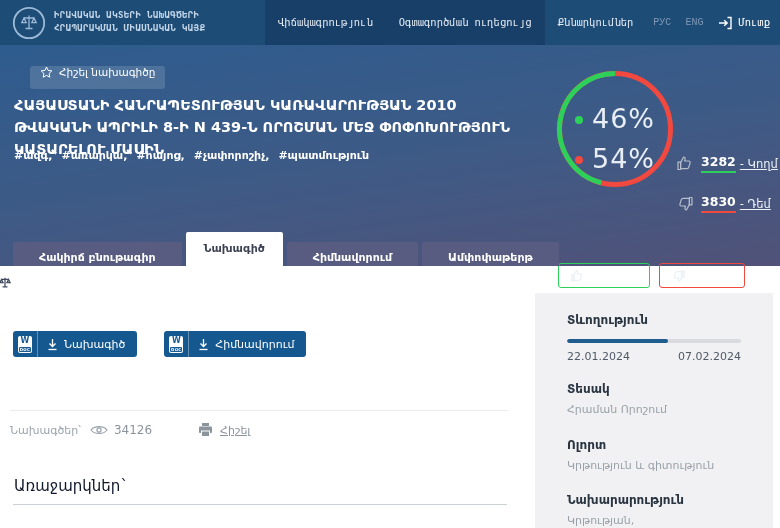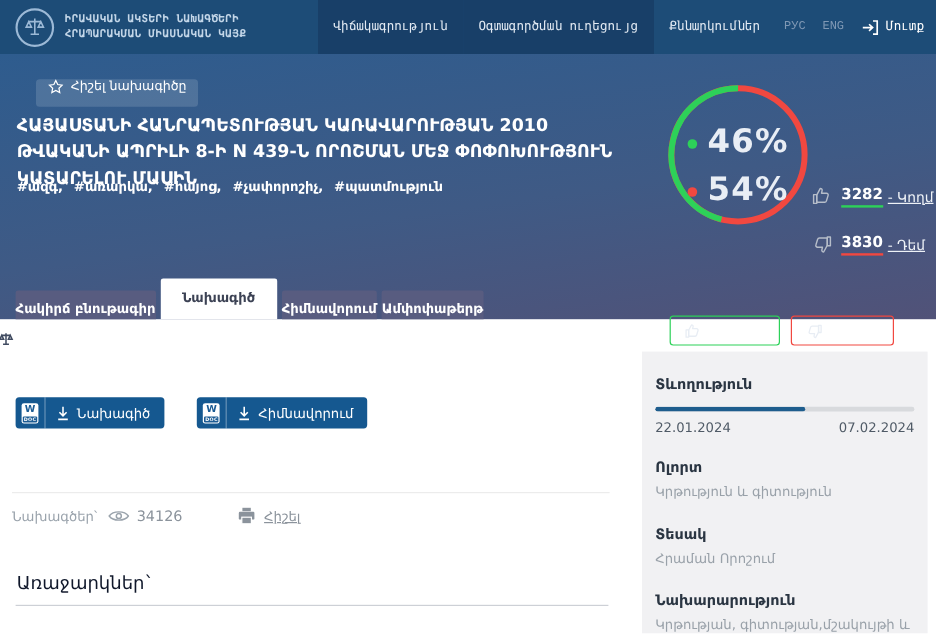--- a/index.html
+++ b/index.html
@@ -26,38 +26,38 @@
   .fav-btn svg { margin-right:6px; }
   .hero-title { position:absolute; left:14px; top:50px; width:522px; color:#fff; font-size:14.5px; font-weight:bold; line-height:1.5; }
   .tags { position:absolute; left:14px; top:104px; display:flex; gap:9px; }
   .tag { color:#fff; font-size:11px; font-weight:bold; cursor:pointer; text-decoration:none; }
 
   .ring-wrap { position:absolute; left:556px; top:25px; width:118px; height:118px; }
   .ring-row { position:absolute; left:0; width:118px; display:flex; align-items:center; justify-content:center; }
   .ring-row.r1 { top:33px; } .ring-row.r2 { top:73px; }
   .dot { width:8px; height:8px; border-radius:50%; margin-right:9px; margin-top:3px; }
   .dot.g { background:var(--green); } .dot.r { background:var(--red); }
-  .pct { color:#e9eef5; font-size:27px; font-weight:700; letter-spacing:1px; }
+  .pct { color:#e9eef5; font-size:27px; font-weight:400; letter-spacing:1px; }
 
   .count-row { position:absolute; left:676px; display:flex; align-items:center; color:#b6bdc9; }
   .count-row.c1 { top:109px; } .count-row.c2 { top:149px; }
   .count-num { color:#fff; font-weight:bold; font-size:12.5px; margin:0 4px 0 7px; padding-bottom:2px; border-bottom:2px solid; }
   .count-num.g { border-color:var(--green); } .count-num.r { border-color:var(--red); }
   .count-lbl { color:#eef2f7; font-size:11.5px;text-decoration:underline; }
 
   .vote-btns { position:absolute; left:558px; top:218px; display:flex; gap:9px; }
   .vote-btn { height:25px; display:flex; align-items:center; padding:0 11px; border-radius:3px;
               background:transparent; color:#fff; font-size:11px; cursor:pointer; }
   .vote-btn svg { margin-right:7px; }
   .vote-btn.for { border:1px solid var(--green); }
   .vote-btn.against { border:1px solid var(--red); }
 
   
   .tabs { position:absolute; left:13px; bottom:0; display:flex; align-items:flex-end; gap:4px; }
-  .tab { height:24px; line-height:31px; padding:0 0; background:#585c80; color:#fff;
+  .tab { height:24px; line-height:31px; padding:0 26px; background:#585c80; color:#fff;
          font-size:11px; font-weight:bold; border-radius:2px 2px 0 0; cursor:pointer; white-space:nowrap; }
   .tab.active { height:34px; line-height:34px; background:#fff; color:#3c4254; padding:0 18px; }
 
   
   .watermark { position:absolute; left:-7px; top:271px; opacity:.9; }
   .dl-row { position:absolute; left:13px; top:331px; display:flex; gap:27px; }
   .dl-btn { height:26px; background:#155890; border-radius:3px; display:flex; align-items:center; padding-right:12px; cursor:pointer; }
   .doc-seg { width:25px; height:26px; display:flex; align-items:center; justify-content:center; border-right:1px solid rgba(255,255,255,.35); }
   .doc-icon { width:14px; height:17px; background:#fff; border-radius:2px; position:relative; text-align:center; }
   .doc-w { color:#1c5c94; font-weight:bold; font-size:8px; line-height:10px; display:block; }
@@ -71,21 +71,21 @@
   .views-lbl { font-size:11px; }
   .views-row .eye { margin:0 6px 0 9px; }
   .views-num { font-size:12px; color:#8b939c; }
   .print { display:flex; align-items:center; margin-left:46px; color:#8b939c; cursor:pointer; }
   .print-lbl { font-size:11px; text-decoration:underline; margin-left:7px; }
 
   .sugg-title { position:absolute; left:14px; top:477px; font-size:15px; color:#0f172a; }
   .divider2 { position:absolute; left:13px; top:504px; width:494px; height:1px; background:#cdd0d6; }
 
   
-  .sidebar { position:absolute; left:535px; top:293px; width:238px; height:235px; background:#f1f1f3; padding:20px 11px; }
+  .sidebar { position:absolute; left:535px; top:293px; width:238px; height:235px; background:#f1f1f3; padding:20px 32px; }
   .sb-h { font-size:12px; font-weight:bold; color:#2a3542; }
   .progress { margin-top:12px; height:4px; width:100%; background:#d8dadd; border-radius:2px; overflow:hidden; }
   .progress-fill { height:4px; background:#1e5d8d; border-radius:2px; }
   .dates { margin-top:7px; display:flex; justify-content:space-between; font-size:11px; color:#4f5a66; }
   .sb-block { margin-top:19px; }
   .sb-v { margin-top:6px; font-size:11px; color:#99a1a9; line-height:1.5; }
 </style>
 </head>
 <body>
 
@@ -277,26 +277,26 @@
   <div class="sidebar">
     <div class="sb-h">Տևողություն</div>
     <div class="progress">
       <div class="progress-fill" style="width: 58%;"></div>
     </div>
     <div class="dates">
       <span>22.01.2024</span>
       <span>07.02.2024</span>
     </div>
     <div class="sb-block">
+      <div class="sb-h">Տեսակ</div>
+      <div class="sb-v">Հրաման Որոշում</div>
+    </div>
+    <div class="sb-block">
       <div class="sb-h">Ոլորտ</div>
       <div class="sb-v">Կրթություն և գիտություն</div>
-    </div>
-    <div class="sb-block">
-      <div class="sb-h">Տեսակ</div>
-      <div class="sb-v">Հրաման Որոշում</div>
     </div>
     <div class="sb-block">
       <div class="sb-h">Նախարարություն</div>
       <div class="sb-v">Կրթության, գիտության,մշակույթի և սպորտի նախարարություն</div>
     </div>
   </div>
 
 </div>
 
 </body></html>

